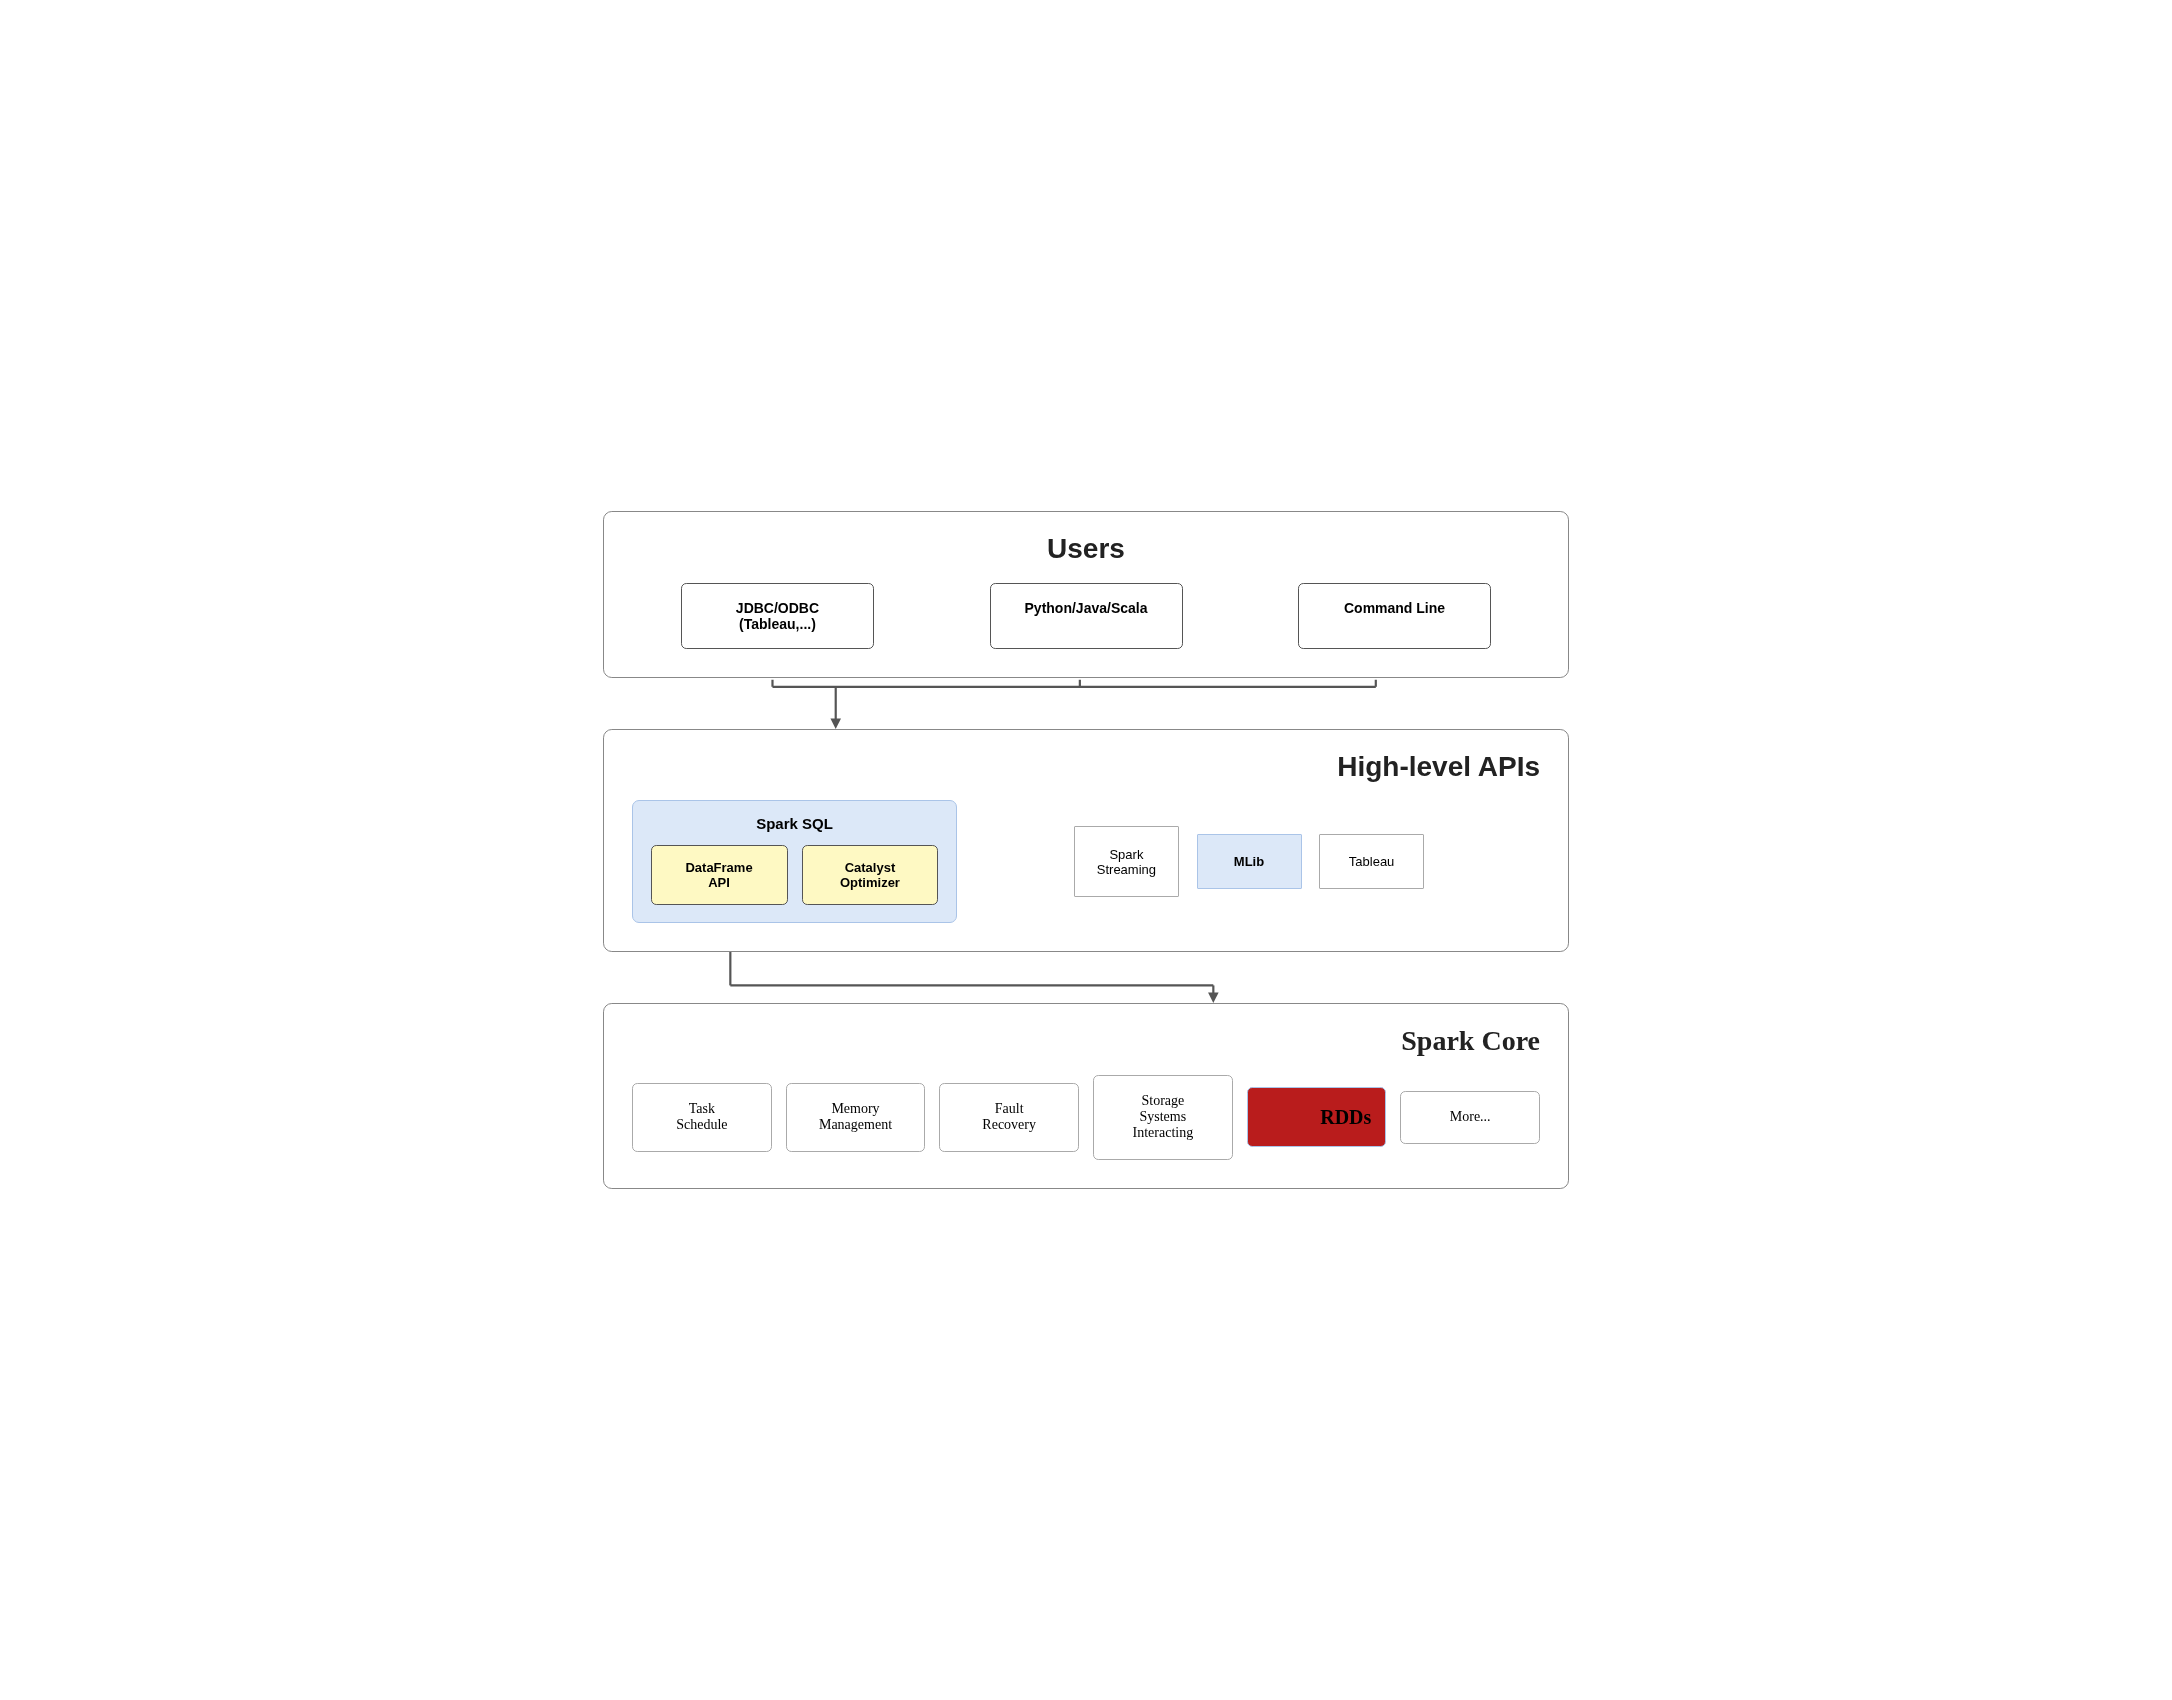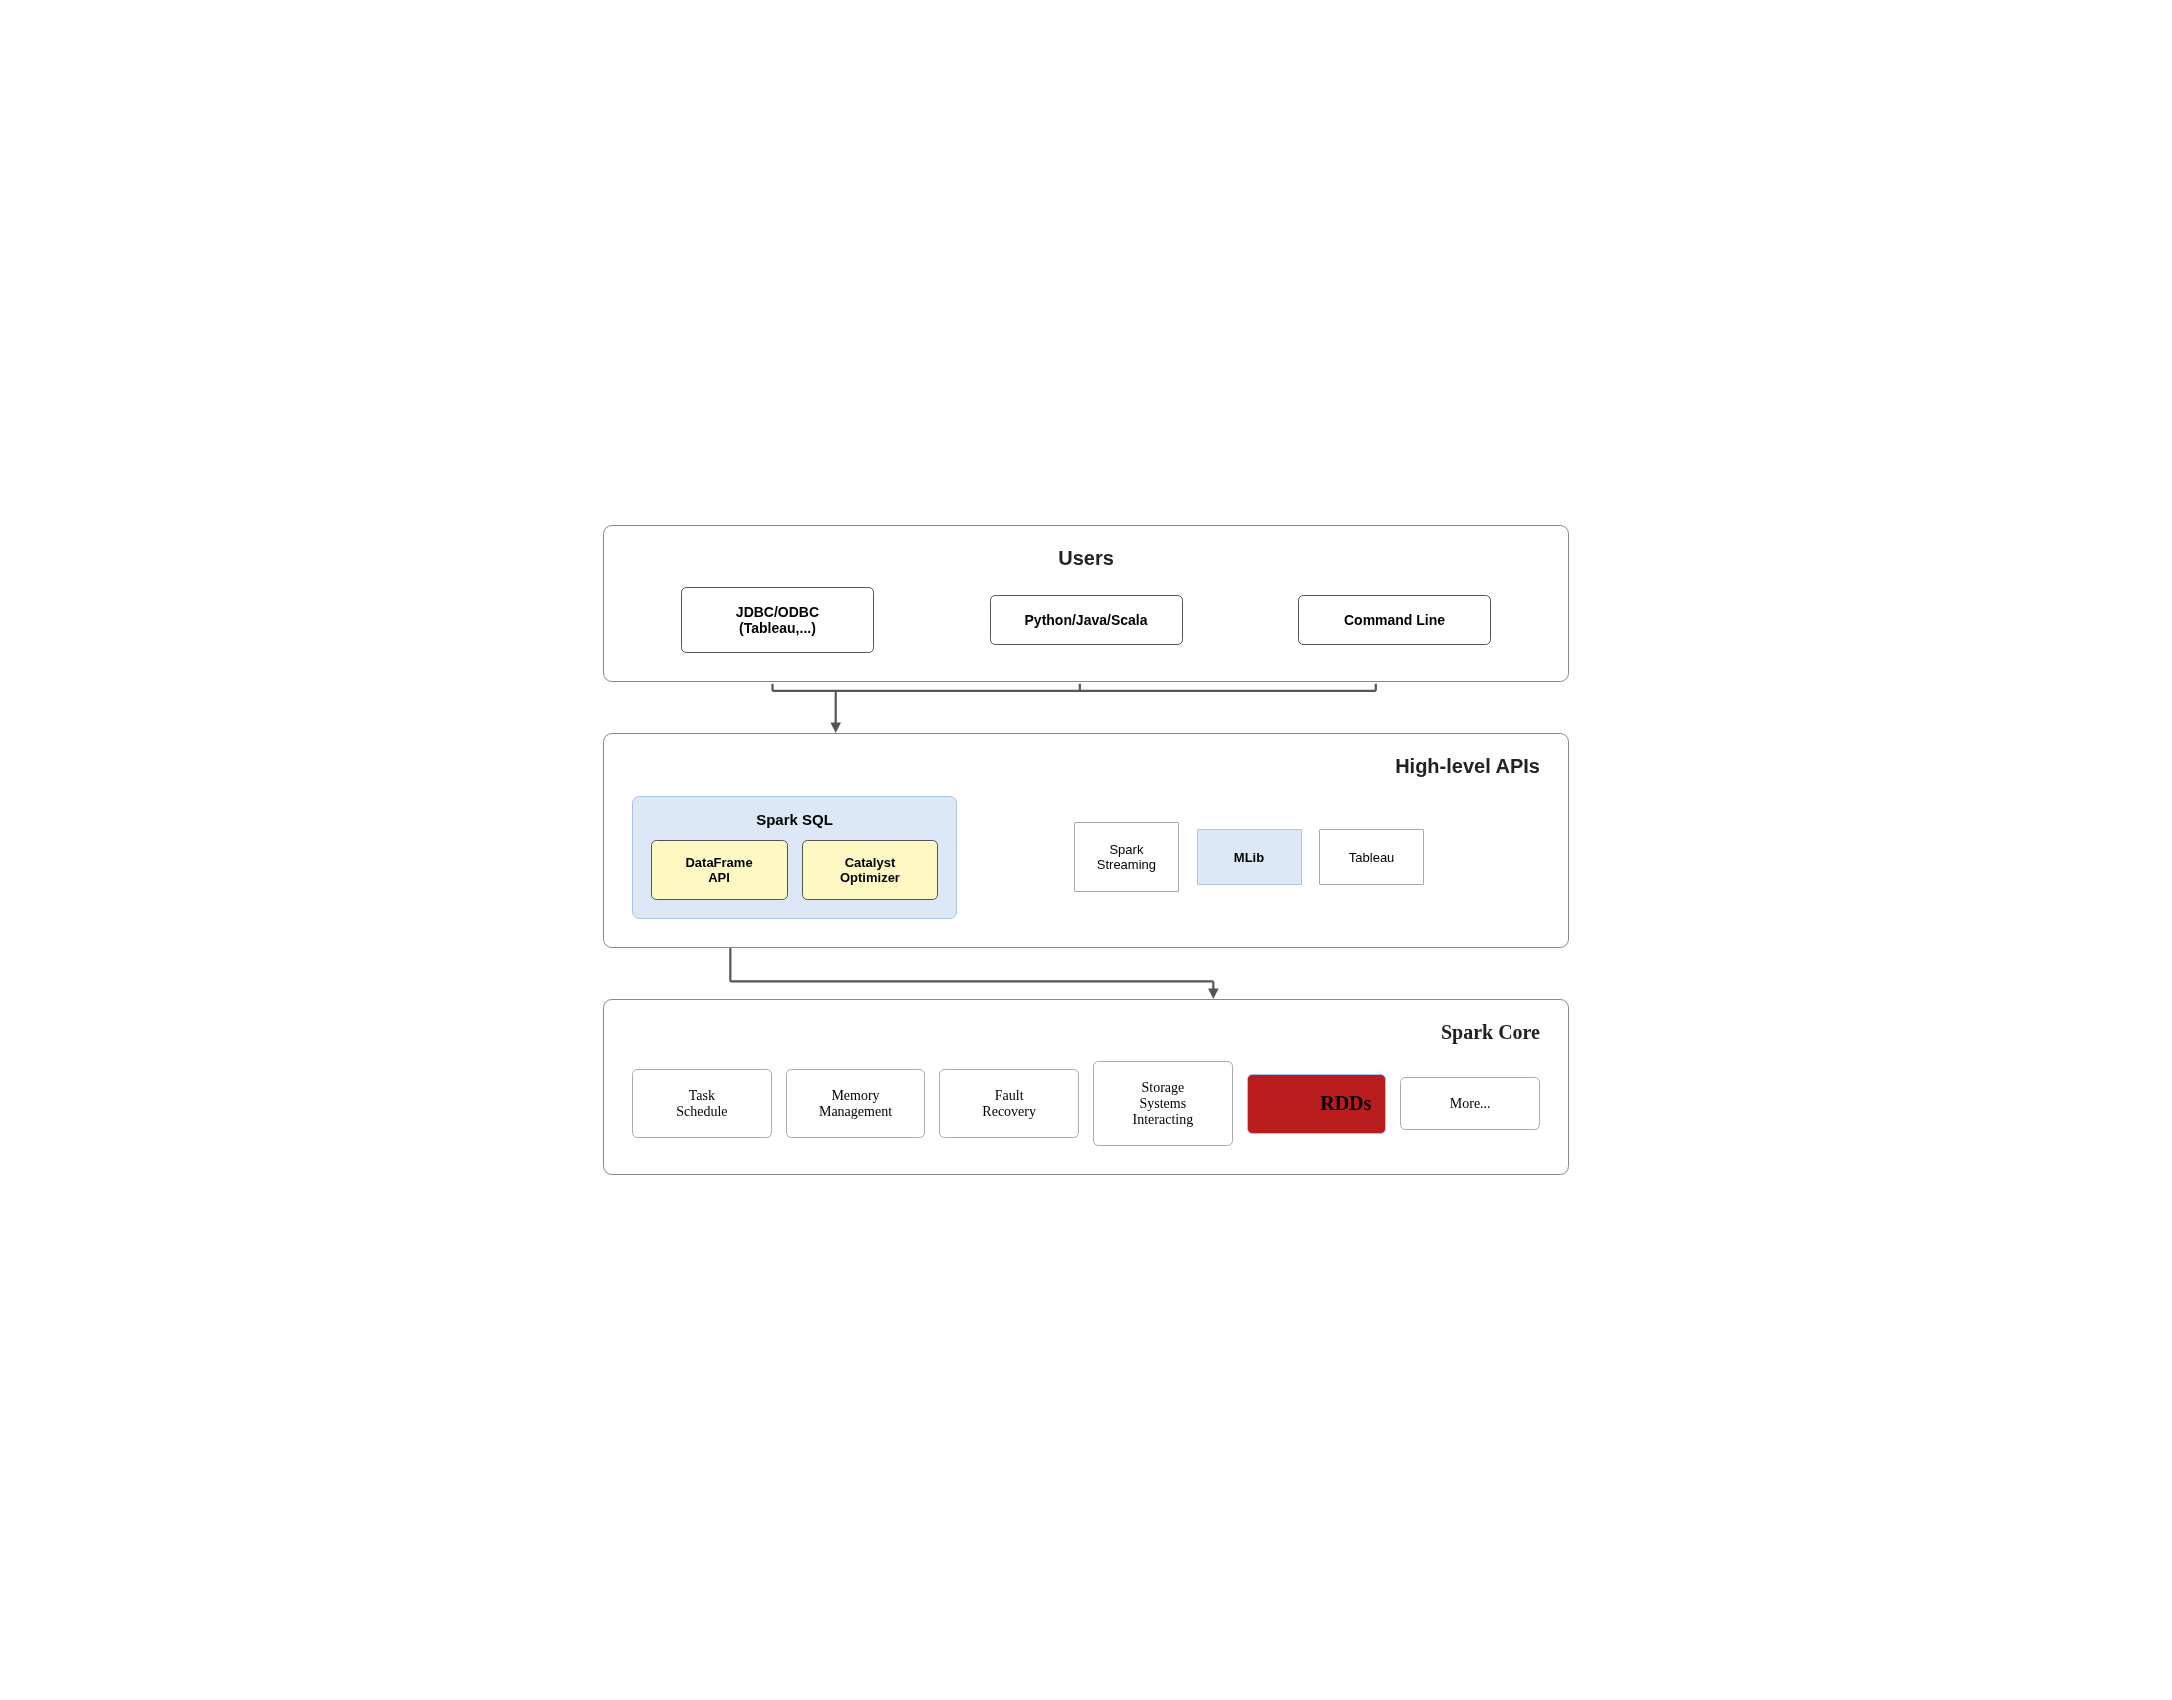--- a/index.html
+++ b/index.html
@@ -23,40 +23,39 @@
     
     .section-box {
       border: 1.8px solid #888;
       border-radius: 8.8px;
       padding: 21px 28px 28px 28px;
       position: relative;
       background: #fff;
     }
 
     .section-title {
-      font-size: 20px;
+      font-size: 28px;
       font-weight: 800;
       color: #222;
       text-align: right;
       margin-bottom: 17.6px;
     }
 
     .section-title.center {
       text-align: center;
     }
 
     
     .users-section {
       margin-bottom: 0;
     }
 
     .users-row {
       display: flex;
       justify-content: space-around;
-      align-items: center;
       gap: 17.6px;
     }
 
     .user-box {
       border: 1.8px solid #555;
       border-radius: 5.3px;
       padding: 16px 26px;
       font-weight: 700;
       font-size: 14px;
       text-align: center;

